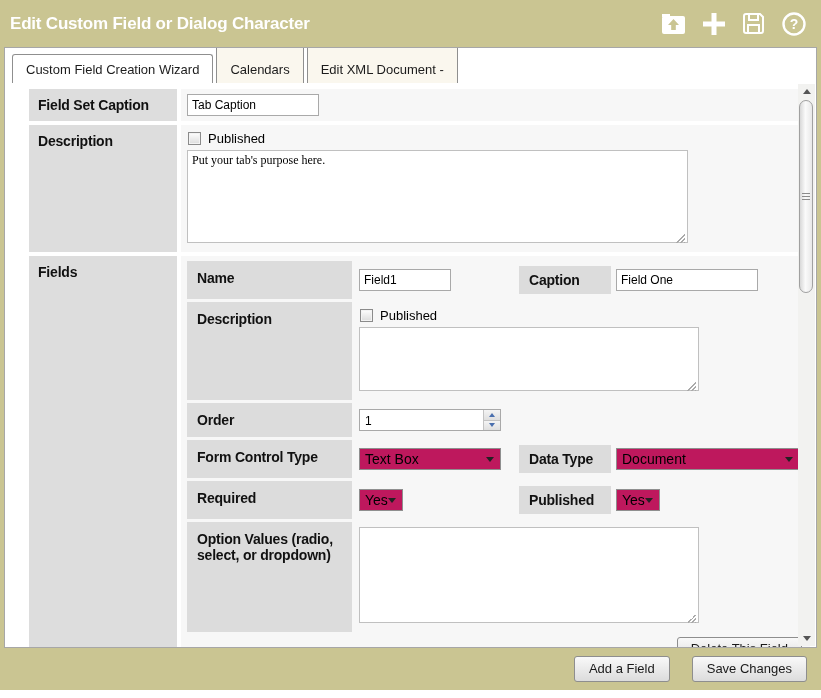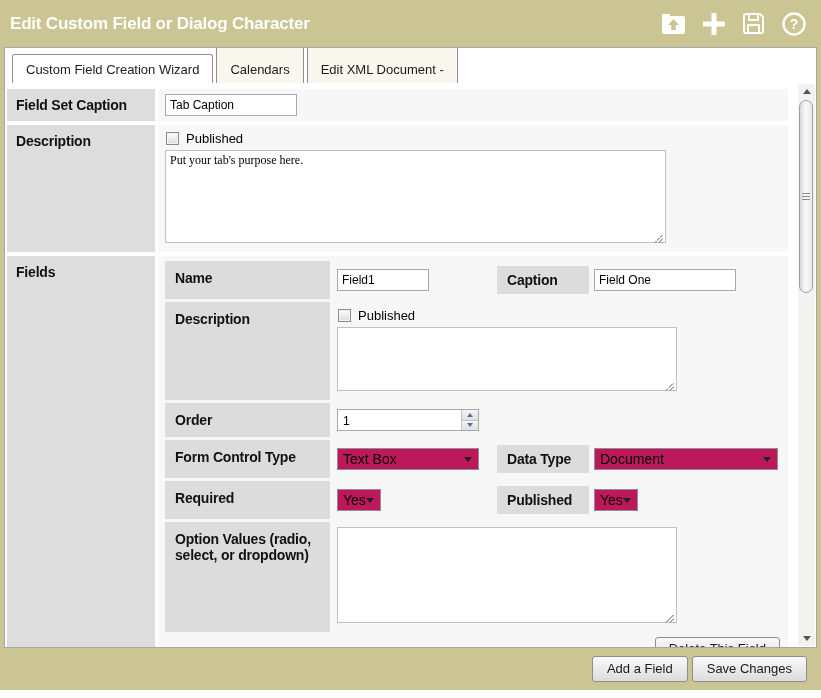--- a/index.html
+++ b/index.html
@@ -53,21 +53,21 @@
   }
   .tab.active {
     background: #fff;
     padding-top: 7px;
     position: relative;
     z-index: 2;
   }
   
   .scrollarea {
     flex: 1; position: relative; background: #fff;
-    padding: 6px 30px 0 2px;
+    padding: 6px 30px 0 24px;
     overflow: hidden;
   }
   
   .outer-grid { display: grid; grid-template-columns: 148px 1fr; gap: 4px; width: 748px; }
   .lbl-cell {
     background: #dddddd; padding: 8px 8px 8px 9px;
     font-weight: bold; font-size: 14px; color: #111; letter-spacing: -0.2px;
   }
   .val-cell { background: #f7f7f7; padding: 5px 6px; }
   
@@ -150,21 +150,21 @@
     background: linear-gradient(to right, #d8d8d8, #fafafa 45%, #e8e8e8);
     cursor: pointer;
     display:flex; align-items:center; justify-content:center;
   }
   .vs-grip { width: 8px; height: 8px;
     background: repeating-linear-gradient(#8a8a8a 0 1px, transparent 1px 3px); }
   
   .footer {
     height: 42px; flex: none;
     display: flex; align-items: center; justify-content: flex-end;
-    padding-right: 14px; gap: 4px;
+    padding-right: 14px; gap: 22px;
   }
   .footer .btn { padding: 4px 14px 5px 14px; }
 </style>
 </head>
 <body>
 
 <div class="dialog">
 
   <div class="titlebar">
     <h1>Edit Custom Field or Dialog Character</h1>

